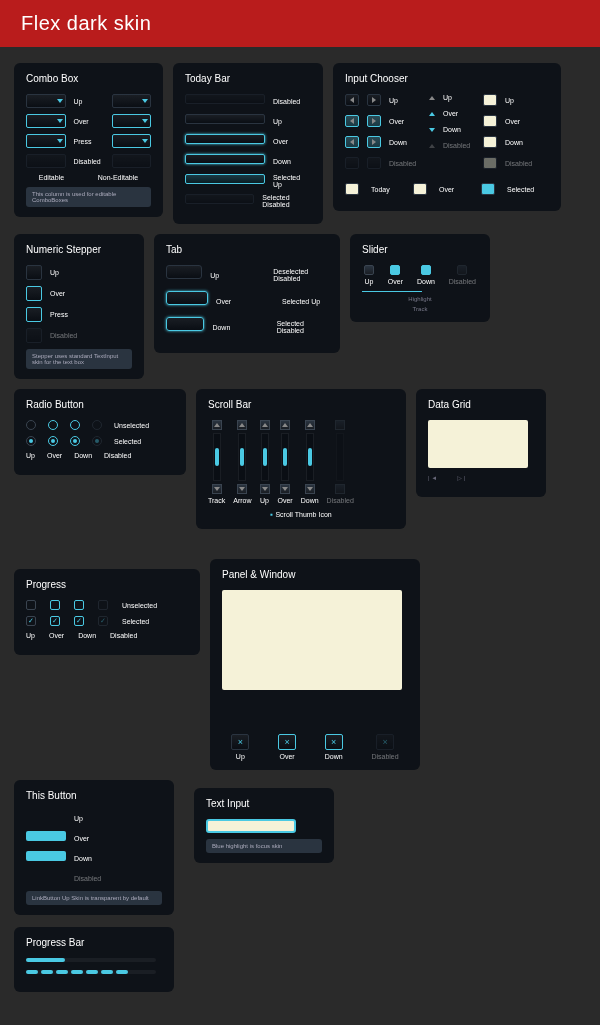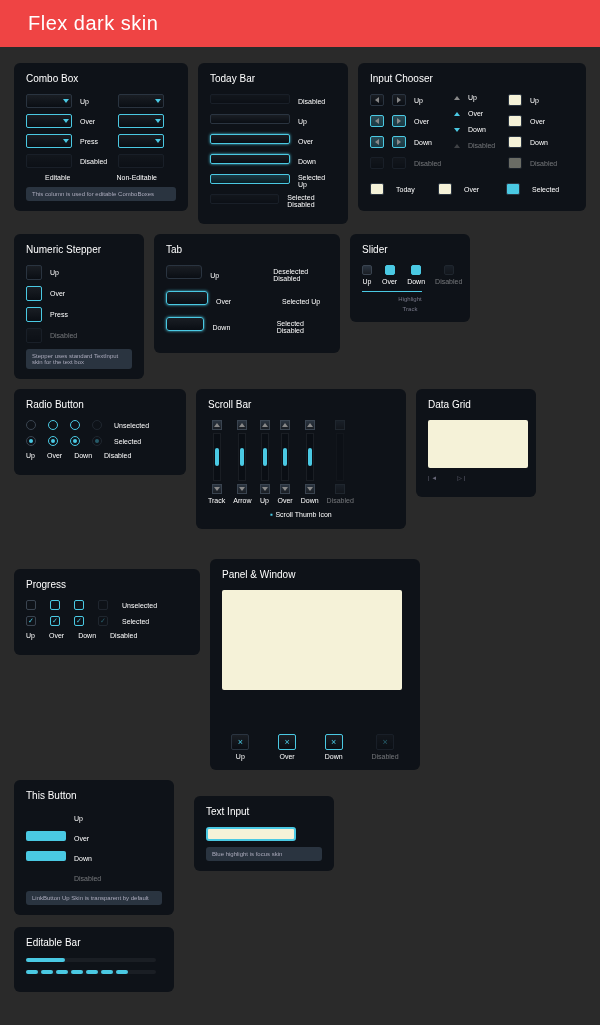--- a/index.html
+++ b/index.html
@@ -1,17 +1,17 @@
 <!DOCTYPE html>
 <html><head>
 <meta charset="utf-8">
 <style>
 *{margin:0;padding:0;box-sizing:border-box}
 body{background:#2a2a2a;font-family:Arial,sans-serif;font-size:8px;color:#fff;width:600px;height:1025px}
-.header{background:#ef4444;padding:12px 28px}
+.header{background:#b91c1c;padding:12px 21px}
 .header h1{font-size:20px;font-weight:300;letter-spacing:.5px}
 .content{padding:16px 14px;display:flex;flex-wrap:wrap;gap:10px;align-items:flex-start}
 .panel{background:#0e1218;border-radius:6px;padding:10px 12px}
 .panel h2{font-size:10px;font-weight:400;margin-bottom:10px}
 .row{display:flex;align-items:center;gap:8px;margin-bottom:6px}
 .lbl{font-size:7px;min-width:30px}
 .lbl-s{font-size:7px;text-align:center}
 .combo{width:46px;height:14px;background:linear-gradient(#1a1e24,#0a0e14);border:1px solid #2a3440;border-radius:2px;display:flex;align-items:center;justify-content:flex-end;padding-right:2px}
 .combo.ov,.combo.pr{border-color:#4ac9e3}
 .combo.di{opacity:.4}
@@ -73,21 +73,21 @@
 </style>
 </head>
 <body>
 
 <div class="header">
   <h1>Flex dark skin</h1>
 </div>
 
 <div class="content">
 
-<div class="panel" style="width:174px">
+<div class="panel" style="width:149px">
   <h2>Combo Box</h2>
   <div class="row">
         <span class="combo">
           <span class="chev"></span>
         </span>
         <span class="lbl">Up</span>
         <span class="combo">
           <span class="chev"></span>
         </span>
       </div>
@@ -270,21 +270,21 @@
         <span class="lbl">Selected Up</span>
       </div>
   <div class="row">
         <div class="tabbtn ov"></div>
         <span class="lbl">Down</span>
         <div style="width:20px"></div>
         <span class="lbl">Selected Disabled</span>
       </div>
 </div>
 
-<div class="panel" style="width:120px">
+<div class="panel" style="width:140px">
   <h2>Slider</h2>
   <div class="cols" style="justify-content:space-around">
     <div class="col">
           <span class="slhd"></span>
           <span class="lbl-s">Up</span>
         </div>
     <div class="col">
           <span class="slhd cy"></span>
           <span class="lbl-s">Over</span>
         </div>
@@ -396,21 +396,21 @@
     <div class="sbcol" style="opacity:.4">
           <span class="sbarr"></span>
           <div class="sbtrk"></div>
           <span class="sbarr"></span>
           <span class="lbl-s">Disabled</span>
         </div>
   </div>
   <div style="text-align:center;margin-top:6px"><span style="color:#4ac9e3">▪</span> <span class="lbl">Scroll Thumb Icon</span></div>
 </div>
 
-<div class="panel" style="width:120px">
+<div class="panel" style="width:130px">
   <h2>Data Grid</h2>
   <div class="dg"></div>
   <div class="row" style="gap:10px;font-size:6px;color:#667">| ◄ <span style="margin-left:10px">▷ |</span></div>
 </div>
 
 
 <div class="panel" style="width:186px;margin-top:30px">
   <h2>Progress</h2>
   <div class="row" style="gap:14px">
     <span class="cb"></span>
@@ -481,35 +481,35 @@
           <div class="lbtn dn"></div>
           <span class="lbl">Down</span>
         </div>
     <div class="row" style="opacity:.4">
           <div class="lbtn up"></div>
           <span class="lbl">Disabled</span>
         </div>
     <div class="tip">LinkButton Up Skin is transparent by default</div>
   </div>
   <div class="panel" style="width:160px;margin-top:12px">
-    <h2>Editable Bar</h2>
+    <h2>Progress Bar</h2>
     <div class="pb"></div>
     <div class="pb ind">
       <span class="pbseg"></span>
           <span class="pbseg"></span>
           <span class="pbseg"></span>
           <span class="pbseg"></span>
           <span class="pbseg"></span>
           <span class="pbseg"></span>
           <span class="pbseg"></span>
     </div>
   </div>
 </div>
 
 <div style="width:150px">
-  <div class="panel" style="width:140px;margin-top:16px">
+  <div class="panel" style="width:140px;margin-top:8px">
     <h2>Text Input</h2>
     <div class="ti"></div>
     <div class="tip">Blue highlight is focus skin</div>
   </div>
 </div>
 
 </div>
 
 </body></html>

